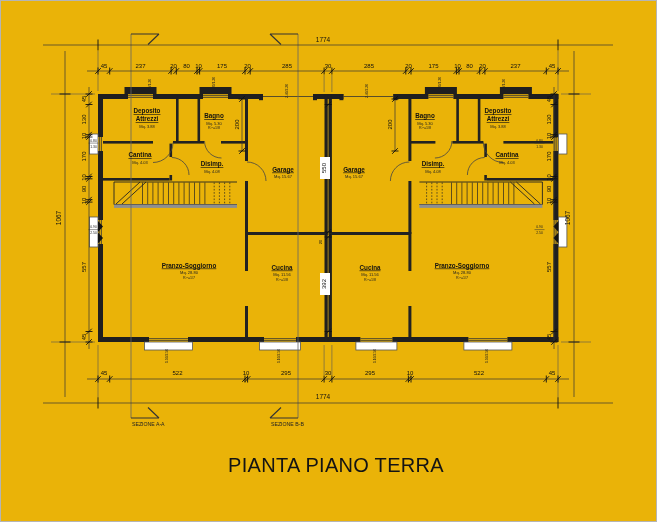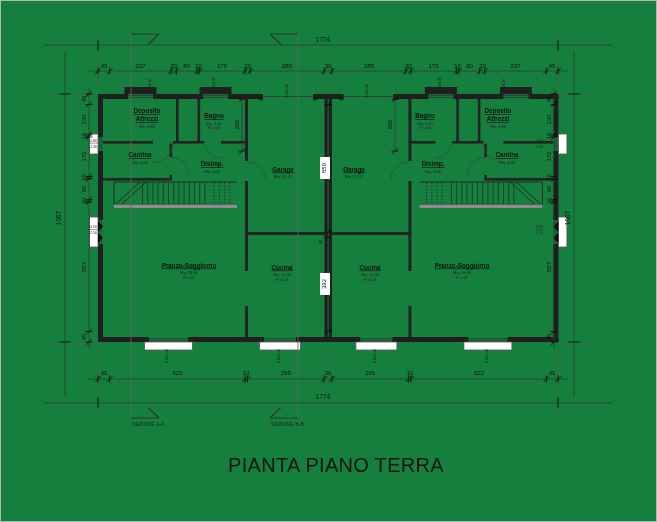--- a/index.html
+++ b/index.html
@@ -1,16 +1,16 @@
 <!DOCTYPE html>
 <html><head>
 <meta charset="utf-8">
 <style>
   html,body{margin:0;padding:0;background:#fff;}
-  .page{position:relative;width:655px;height:520px;border:1px solid #b5b5b5;background:#15803d;overflow:hidden;}
+  .page{position:relative;width:655px;height:520px;border:1px solid #b5b5b5;background:#eab308;overflow:hidden;}
   svg{font-family:"Liberation Sans","DejaVu Sans",sans-serif;}
   text{fill:#111;}
   .dim{font-size:6px;}
   .dimT{font-size:6.5px;}
   .dimS{font-size:4px;}
   .rname{font-size:6.3px;font-weight:bold;text-decoration:underline;}
   .rsub{font-size:4px;fill:#222;}
   .rrat{font-size:3.6px;fill:#222;}
   .ann{font-size:3.4px;fill:#222;}
   .sez{font-size:5.2px;fill:#222;}

